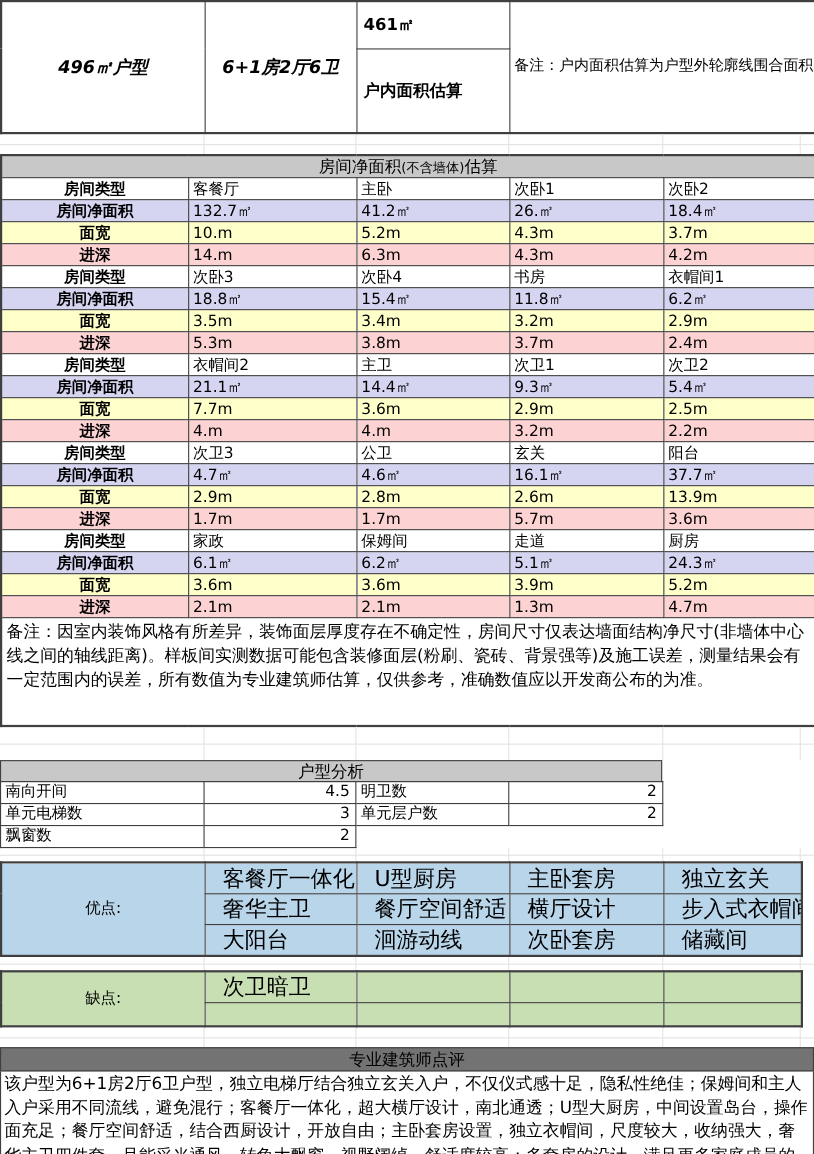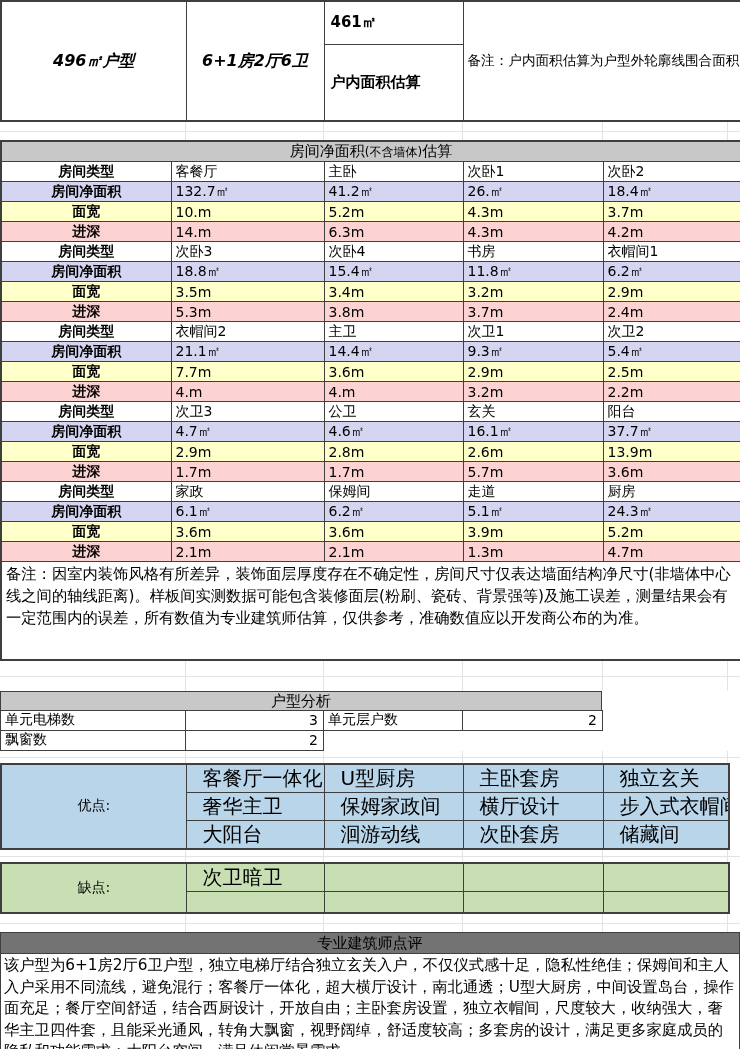--- a/index.html
+++ b/index.html
@@ -276,20 +276,26 @@
 
   <div class="ana-title">户型分析</div>
   <table class="cells ana-tbl">
     <colgroup>
         <col style="width:185px">
         <col style="width:138px">
         <col style="width:139px">
         <col style="width:140px">
       </colgroup>
     <tbody>
+        <tr>
+      <td class="al">南向开间</td>
+      <td class="ar">4.5</td>
+      <td class="al">明卫数</td>
+      <td class="ar">2</td>
+    </tr>
     <tr>
       <td class="al">单元电梯数</td>
       <td class="ar">3</td>
       <td class="al">单元层户数</td>
       <td class="ar">2</td>
     </tr>
     <tr>
       <td class="al">飘窗数</td>
       <td class="ar">2</td>
       <td class="ghost"></td>
@@ -311,21 +317,21 @@
     <tbody>
         <tr>
       <td class="pclabel" rowspan="3">优点:</td>
       <td>客餐厅一体化</td>
       <td>U型厨房</td>
       <td>主卧套房</td>
       <td>独立玄关</td>
     </tr>
     <tr>
       <td>奢华主卫</td>
-      <td>保姆家政间</td>
+      <td>餐厅空间舒适</td>
       <td>横厅设计</td>
       <td>步入式衣帽间</td>
     </tr>
     <tr>
       <td>大阳台</td>
       <td>洄游动线</td>
       <td>次卧套房</td>
       <td>储藏间</td>
     </tr>
   </tbody>

